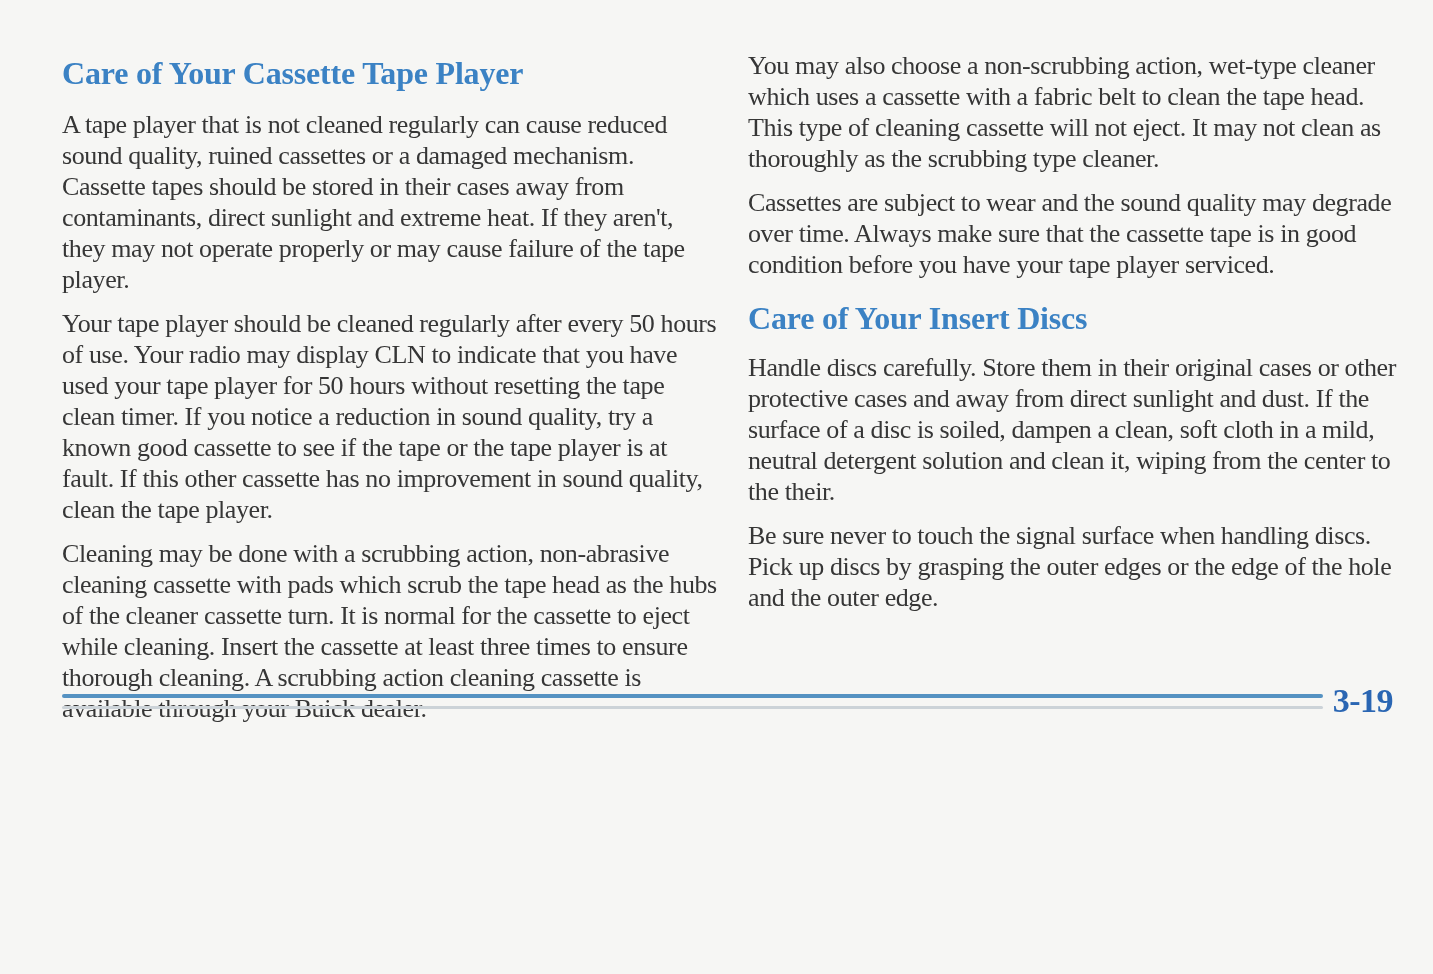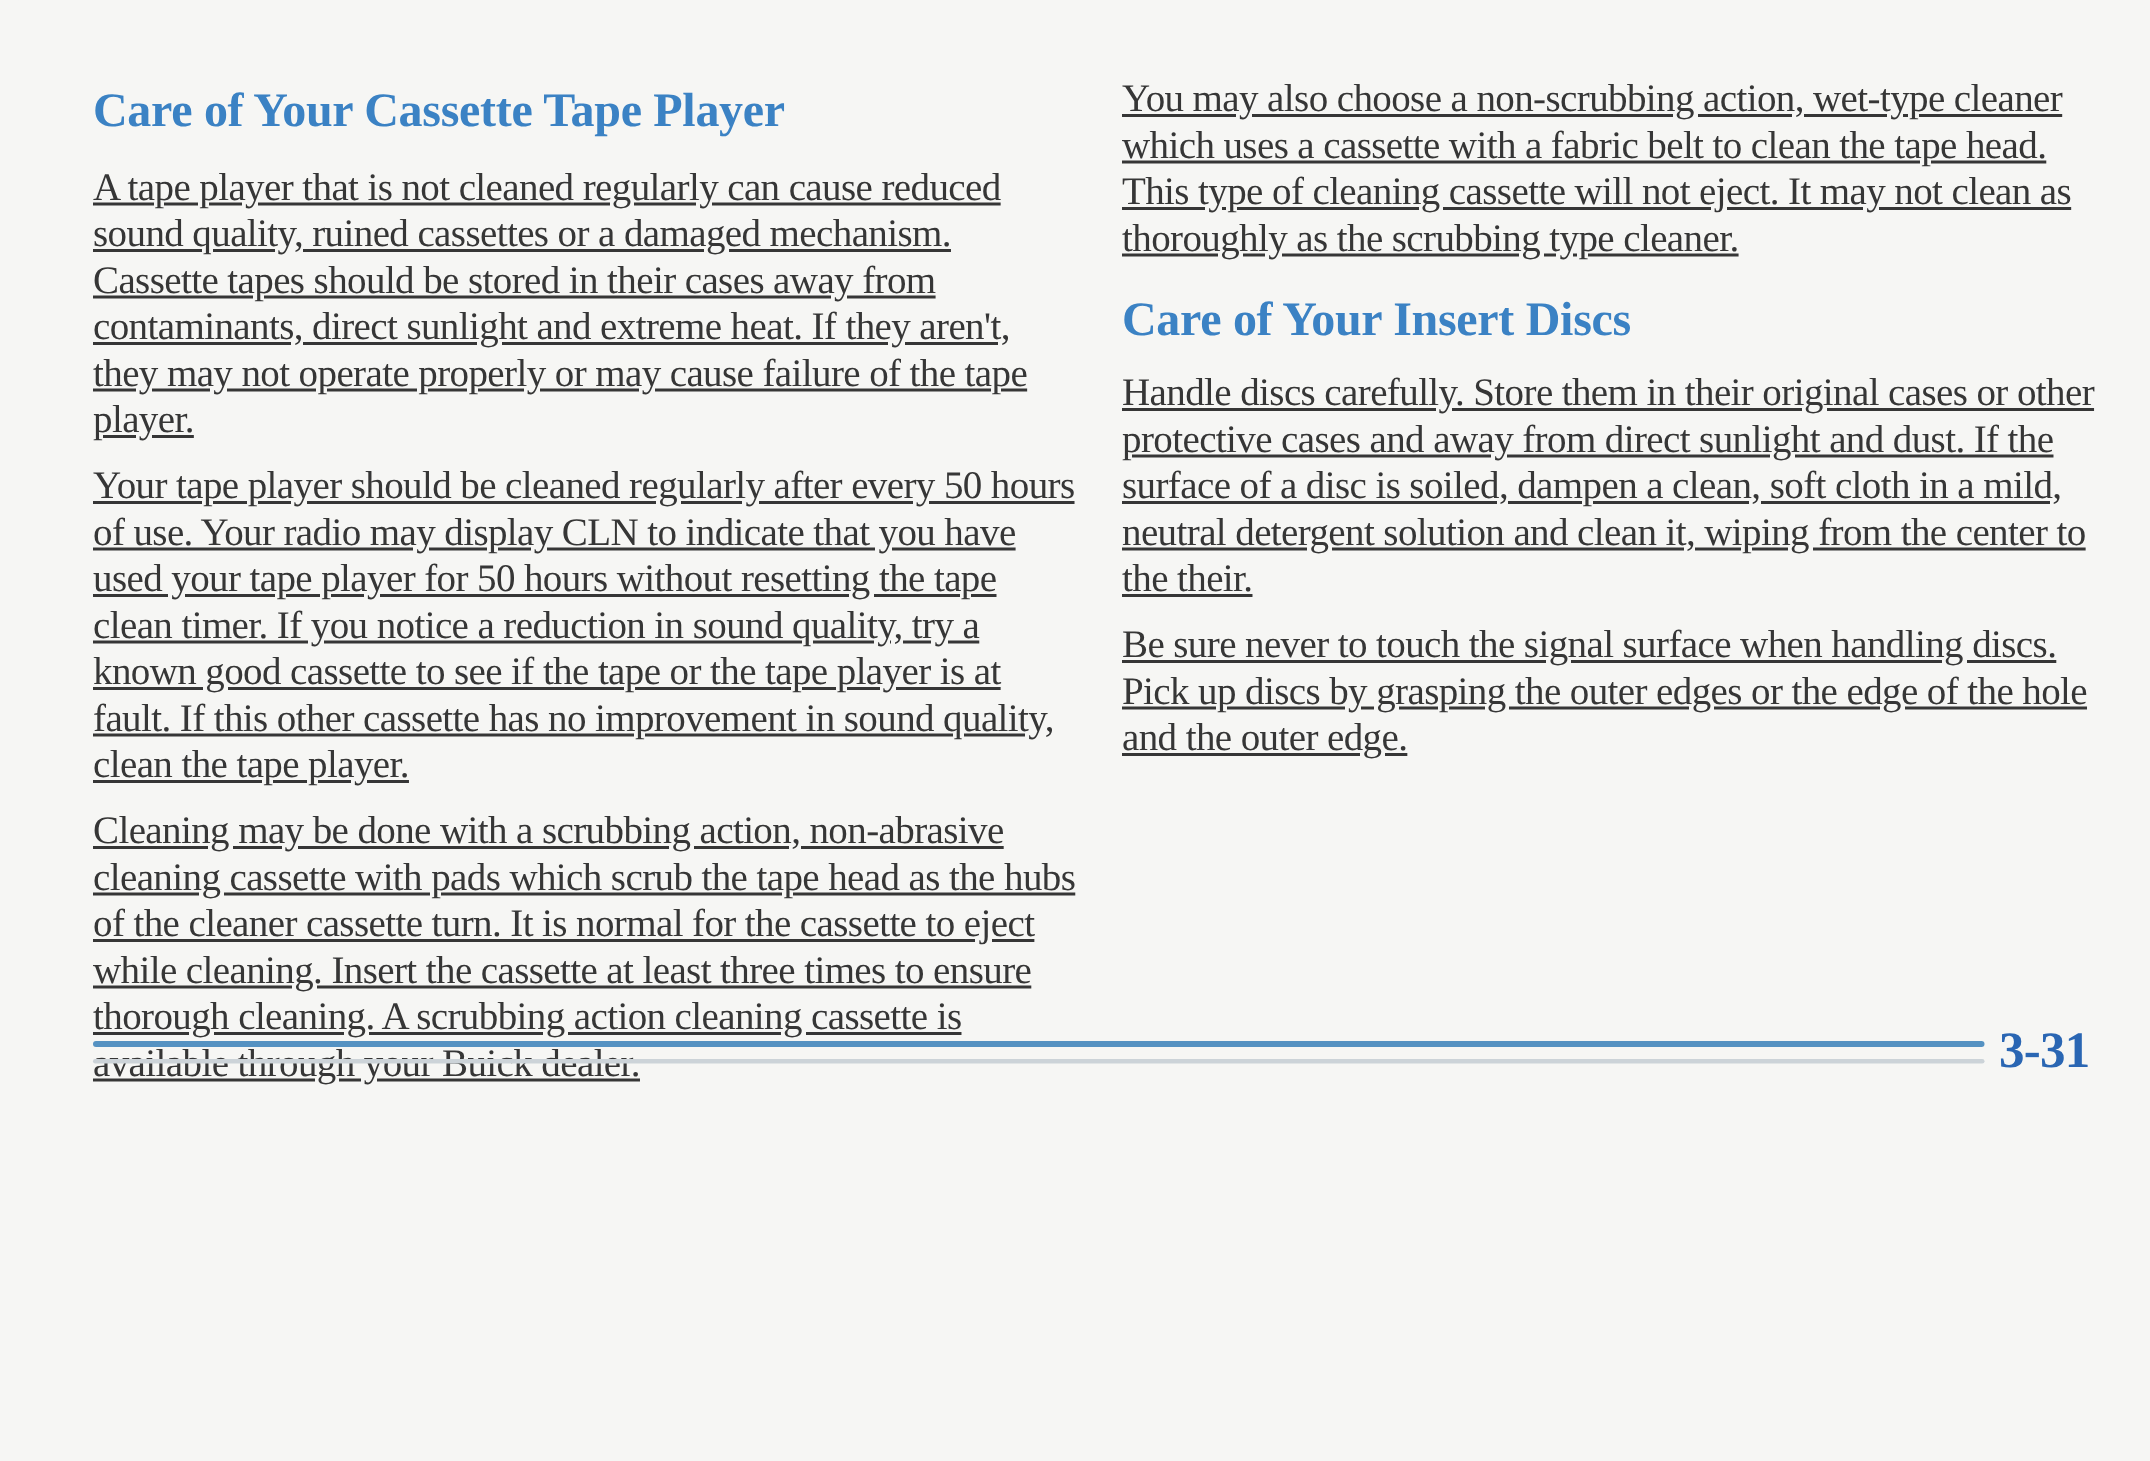--- a/index.html
+++ b/index.html
@@ -48,21 +48,20 @@
   .col-right h2.heading{
     margin-top:20px;
     margin-bottom:16px;
   }
   p.body{
     font-size:26px;
     line-height:31px;
     letter-spacing:-0.4px;
     margin-bottom:13px;
     color:var(--c-body);
-    text-decoration:underline;
   }
   .footer{
     position:absolute;
     left:62px;
     right:40px;
     bottom:20px;
     display:flex;
     align-items:center;
   }
   .rules{
@@ -98,26 +97,27 @@
 
   <div class="col col-left">
     <h2 class="heading">Care of Your Cassette Tape Player</h2>
     <p class="body">A tape player that is not cleaned regularly can cause reduced sound quality, ruined cassettes or a damaged mechanism. Cassette tapes should be stored in their cases away from contaminants, direct sunlight and extreme heat. If they aren't, they may not operate properly or may cause failure of the tape player.</p>
     <p class="body">Your tape player should be cleaned regularly after every 50 hours of use. Your radio may display CLN to indicate that you have used your tape player for 50 hours without resetting the tape clean timer. If you notice a reduction in sound quality, try a known good cassette to see if the tape or the tape player is at fault. If this other cassette has no improvement in sound quality, clean the tape player.</p>
     <p class="body">Cleaning may be done with a scrubbing action, non-abrasive cleaning cassette with pads which scrub the tape head as the hubs of the cleaner cassette turn. It is normal for the cassette to eject while cleaning. Insert the cassette at least three times to ensure thorough cleaning. A scrubbing action cleaning cassette is available through your Buick dealer.</p>
   </div>
 
   <div class="col col-right">
     <p class="body">You may also choose a non-scrubbing action, wet-type cleaner which uses a cassette with a fabric belt to clean the tape head. This type of cleaning cassette will not eject. It may not clean as thoroughly as the scrubbing type cleaner.</p>
+    <p class="body">Cassettes are subject to wear and the sound quality may degrade over time. Always make sure that the cassette tape is in good condition before you have your tape player serviced.</p>
     <h2 class="heading">Care of Your Insert Discs</h2>
     <p class="body">Handle discs carefully. Store them in their original cases or other protective cases and away from direct sunlight and dust. If the surface of a disc is soiled, dampen a clean, soft cloth in a mild, neutral detergent solution and clean it, wiping from the center to the their.</p>
     <p class="body">Be sure never to touch the signal surface when handling discs. Pick up discs by grasping the outer edges or the edge of the hole and the outer edge.</p>
   </div>
 
   <div class="footer">
     <div class="rules">
       <div class="rule rule-top"></div>
       <div class="rule rule-bottom"></div>
     </div>
-    <div class="page-number">3-31</div>
+    <div class="page-number">3-19</div>
   </div>
 
 </div>
 
 </body></html>

